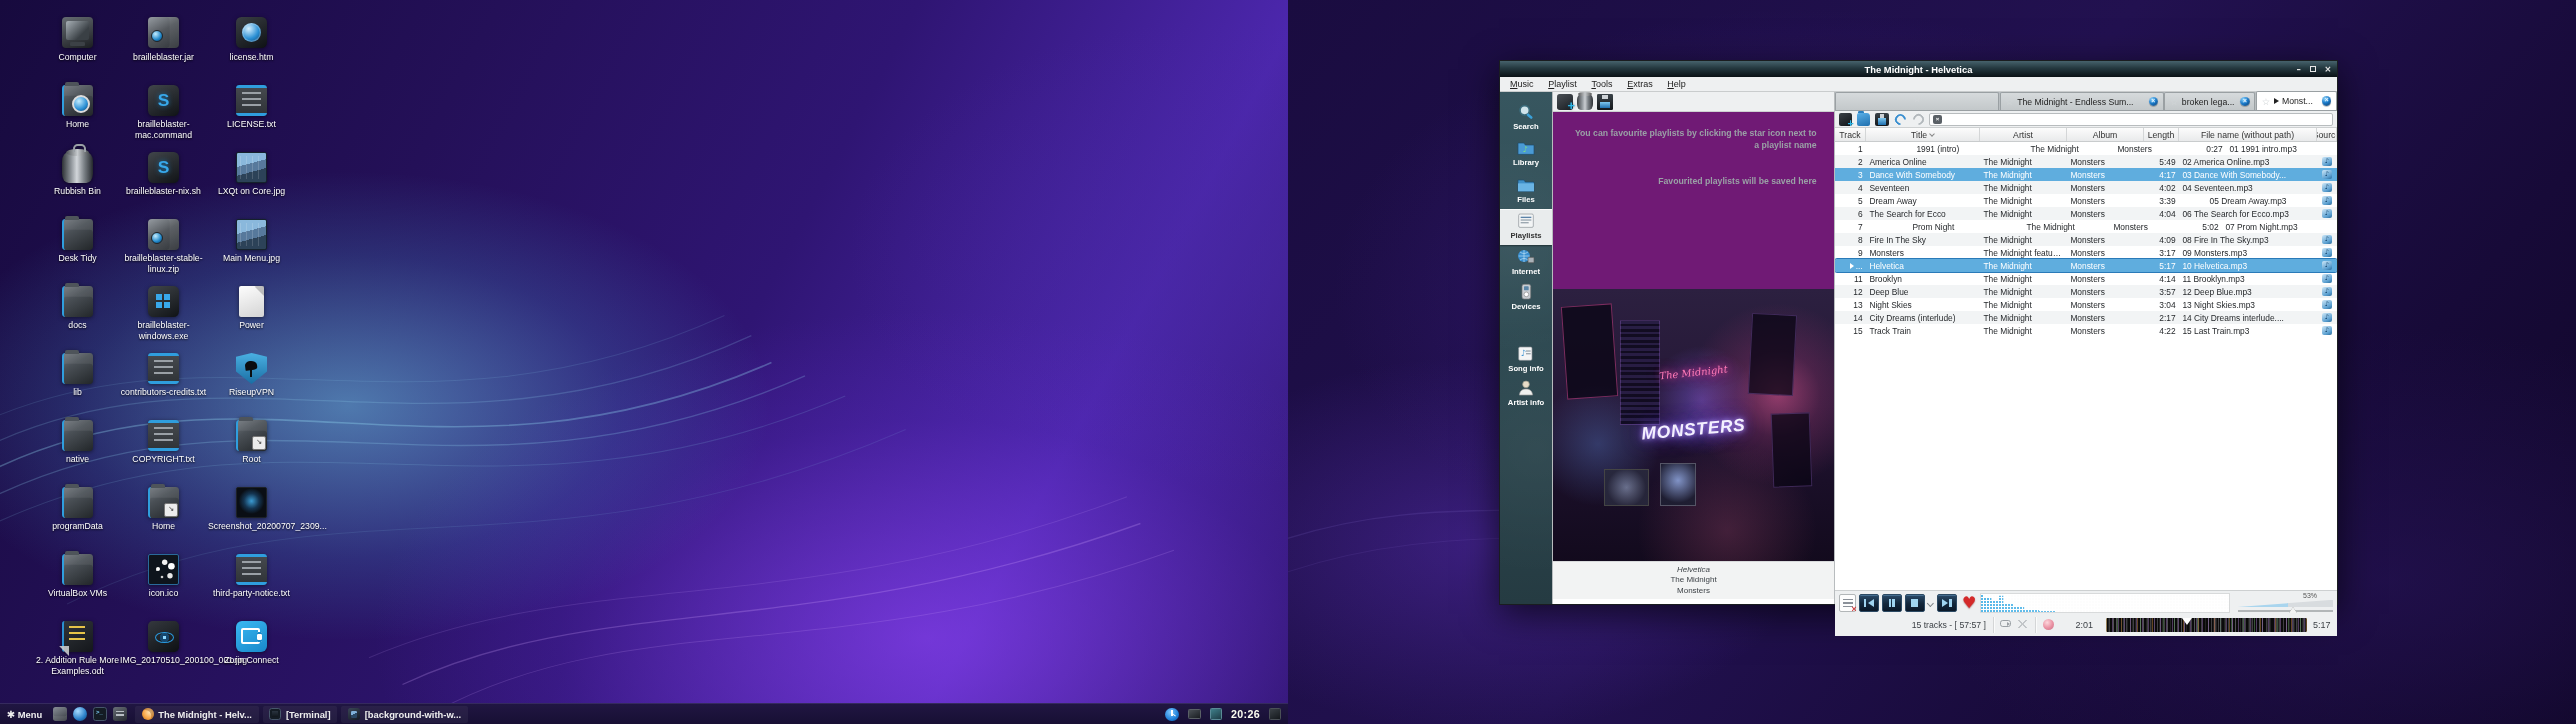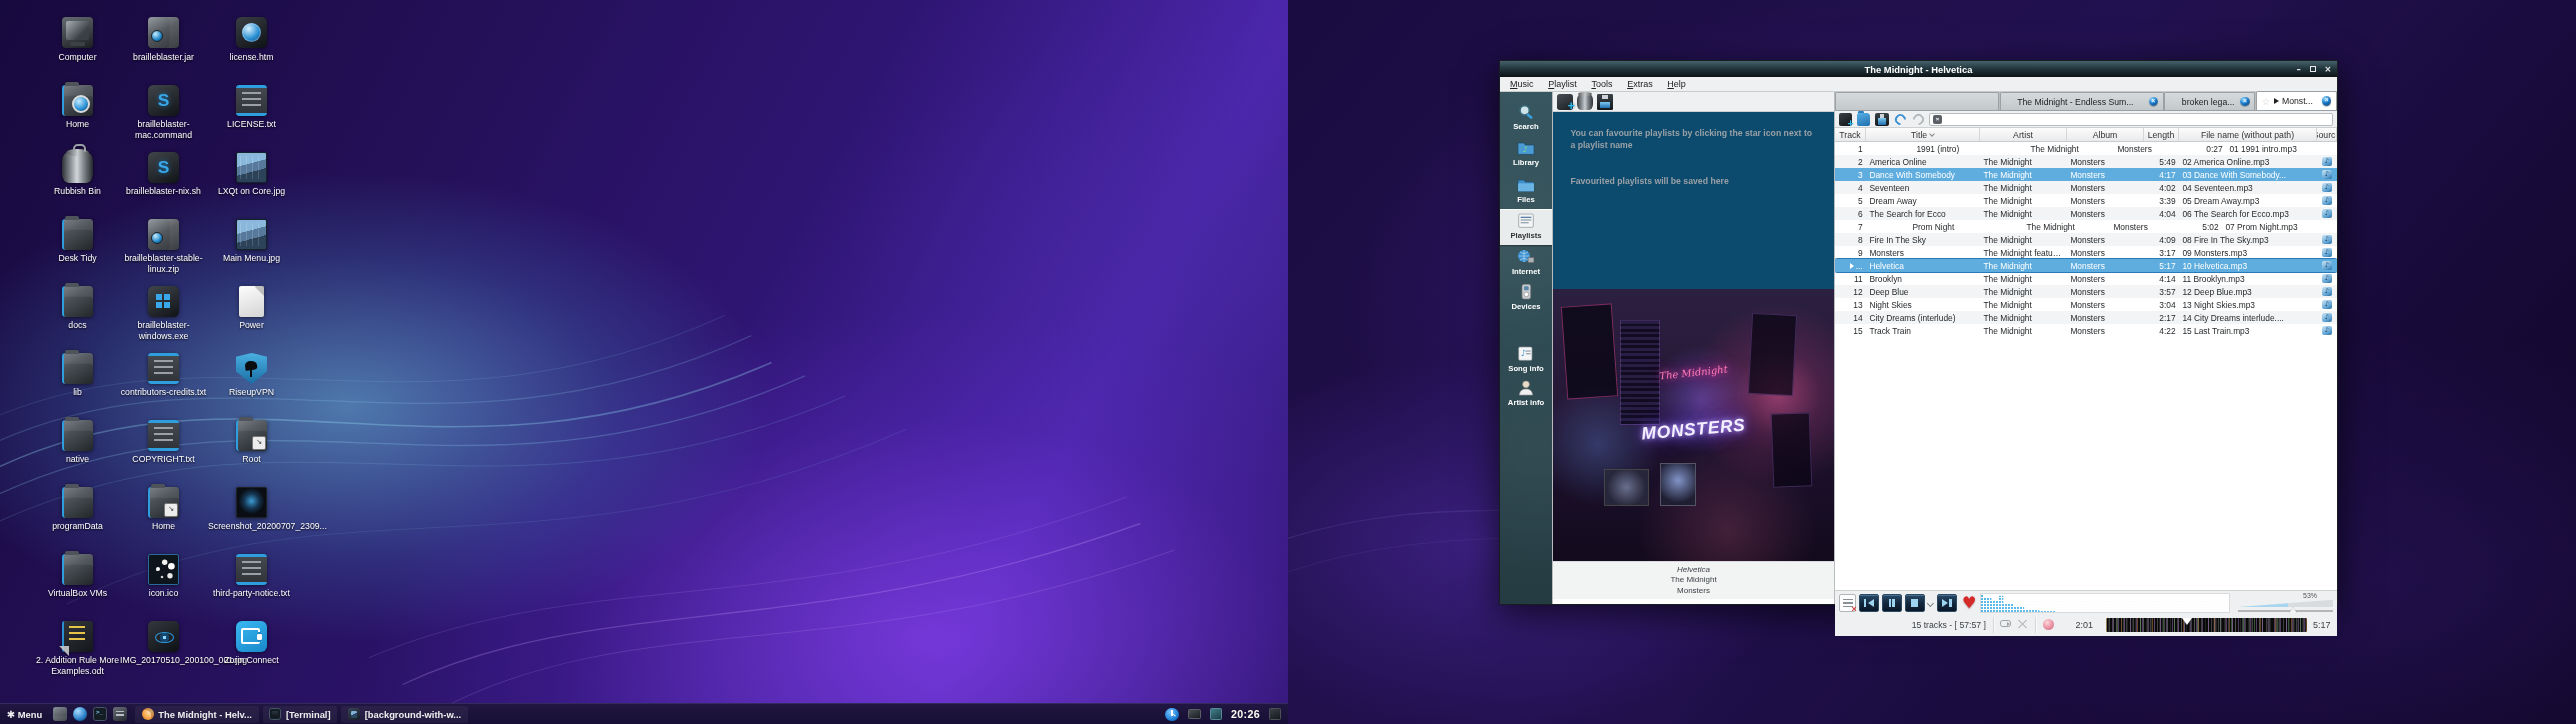--- a/index.html
+++ b/index.html
@@ -173,22 +173,22 @@
   .pp-new { background:linear-gradient(150deg,#4a5056,#1a1e22); border-radius:2.7px; }
   .pp-new::after { content:"+"; position:absolute; right:-2px; bottom:-3.4px; color:#2fb8e8; font-size:12.7px; font-weight:bold;
     text-shadow:0 0 2.7px #0a4a6a; }
   .pp-del { background:linear-gradient(90deg,#3a3e42,#9aa0a5 35%,#caced2 50%,#7a8085 70%,#2e3236); border-radius:4px/6px; }
   .pp-del::before { content:""; position:absolute; top:-2px; left:1.3px; right:1.3px; height:4px; border-radius:50%;
     background:linear-gradient(90deg,#555,#c6cacd 50%,#555); }
   .pp-save, .pt-save { background:linear-gradient(180deg,#3a4248,#14181c); border-radius:1.3px; }
   .pp-save::after, .pt-save::after { content:""; position:absolute; left:2.7px; bottom:1.3px; right:2.7px; height:6.7px;
     background:linear-gradient(180deg,#7fc8f0,#1f6fae); }
   .pp-save::before, .pt-save::before { content:""; position:absolute; left:4.7px; top:1.3px; right:4.7px; height:4.7px; background:#cdd2d6; }
-  #pl-hint { position:absolute; left:0; top:20px; right:0; height:177px; background:#0c4a6e; color:#9aa1a6;
-    font-weight:bold; text-align:left; padding:14.8px 17.4px 0; line-height:1.45; }
+  #pl-hint { position:absolute; left:0; top:20px; right:0; height:177px; background:#701a75; color:#9aa1a6;
+    font-weight:bold; text-align:right; padding:14.8px 17.4px 0; line-height:1.45; }
   #pl-hint .h2 { margin-top:23px; }
   
   #art { position:absolute; left:0; top:197px; right:0; height:310px; overflow:hidden;
     background:
       radial-gradient(circle at 80% 34%, rgba(235,90,150,.55), rgba(180,60,120,.25) 14%, transparent 30%),
       radial-gradient(circle at 53% 36%, rgba(130,95,230,.5), transparent 22%),
       radial-gradient(circle at 16% 50%, rgba(90,130,210,.35), transparent 22%),
       radial-gradient(circle at 62% 78%, rgba(200,90,130,.25), transparent 30%),
       linear-gradient(180deg,#2c2040 0%, #251736 38%, #1a0f28 62%, #0f0818 100%); }
   #art .poster { position:absolute; background:rgba(10,6,20,.75); border:0.7px solid rgba(150,100,200,.35); }
@@ -727,21 +727,21 @@
           <div class="pc src" style="width: 20px;">
             <span class="src-chip">♪</span>
           </div>
         </div>
         <div class="prow">
           <div class="pc num" style="width: 31px;">5</div>
           <div class="pc" style="width: 114px;">Dream Away</div>
           <div class="pc" style="width: 87px;">The Midnight</div>
           <div class="pc" style="width: 77px;">Monsters</div>
           <div class="pc num" style="width: 35px;">3:39</div>
-          <div class="pc" style="width: 138px;">05 Dream Away.mp3</div>
+          <div class="pc" style="width: 138px; text-align: center;">05 Dream Away.mp3</div>
           <div class="pc src" style="width: 20px;">
             <span class="src-chip">♪</span>
           </div>
         </div>
         <div class="prow">
           <div class="pc num" style="width: 31px;">6</div>
           <div class="pc" style="width: 114px;">The Search for Ecco</div>
           <div class="pc" style="width: 87px;">The Midnight</div>
           <div class="pc" style="width: 77px;">Monsters</div>
           <div class="pc num" style="width: 35px;">4:04</div>

